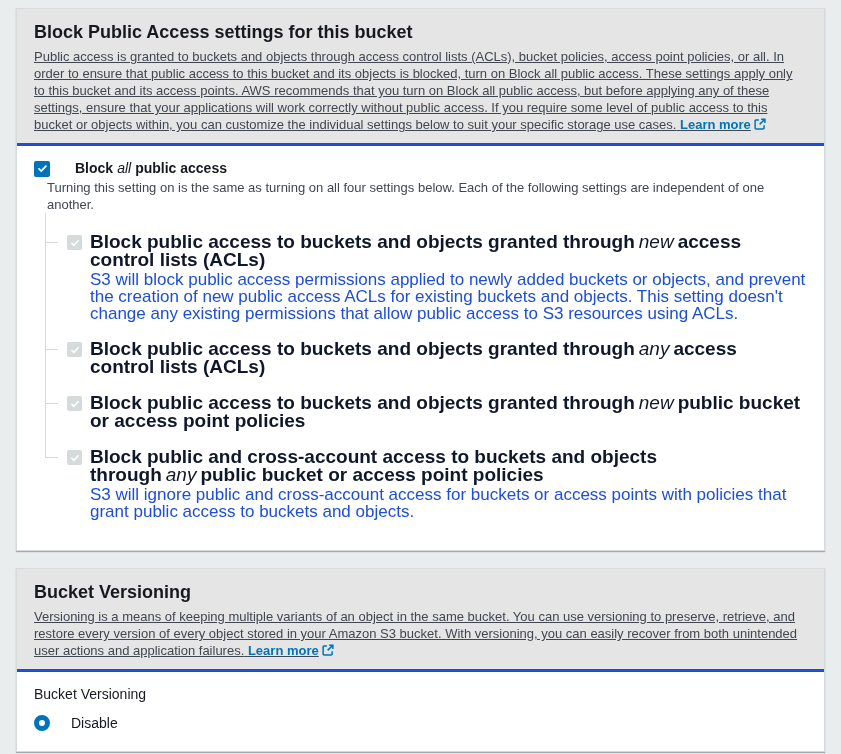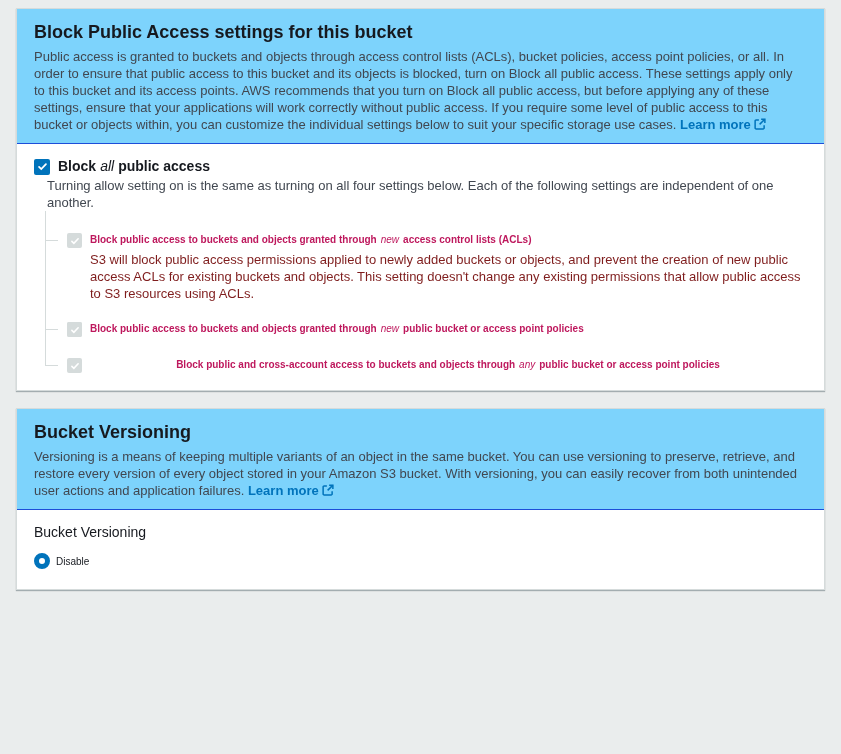--- a/index.html
+++ b/index.html
@@ -12,97 +12,98 @@
   }
   .card {
     margin: 0 16px;
     background: #ffffff;
     border: 1px solid #d5dbdb;
     box-shadow: 0 1px 1px 0 rgba(0,28,36,0.3);
   }
   .card1 { margin-top: 8px; }
   .card2 { margin-top: 17px; }
   .card-header {
-    background: #7dd3fc;
-    border-bottom: 1px solid #1d4ed8;
+    background: #e5e5e5;
+    border-bottom: 3px solid #1d4ed8;
     padding: 12px 18px 10px 17px;
   }
   .card-title {
     margin: 0 0 5px 0;
     font-size: 18px;
     line-height: 22px;
     font-weight: 700;
     color: #16191f;
   }
   .card-desc {
     margin: 0;
     font-size: 13px;
     line-height: 17px;
     color: #414750;
+    text-decoration: underline;
   }
   .learn-more {
     color: #0073bb;
     font-weight: 700;
     text-decoration: none;
     white-space: nowrap;
   }
   .ext-icon { margin-left: 3px; vertical-align: -1px; }
   .card-body { padding: 13px 18px 16px 17px; }
 
   
-  .parent-row { display: flex; align-items: center; }
+  .parent-row { display: flex; align-items: center; gap: 17px; }
   .checkbox {
     width: 16px; height: 16px; flex: 0 0 16px;
     border-radius: 2px;
     display: inline-flex; align-items: center; justify-content: center;
     margin-top: 1px;
   }
   .checkbox.checked-active { background: #0073bb; }
   .checkbox.checked-disabled { background: #d5dbdb; }
   .parent-label { margin-left: 8px; font-size: 14px; line-height: 18px; font-weight: 700; color:#16191f; }
   .lbl-italic { font-style: italic; font-weight: 400; margin: 0 4px; }
   .parent-desc {
     margin: 2px 0 0 13px;
     font-size: 13px; line-height: 17px; color: #414750;
   }
 
   
   .subsettings { margin-left: 11px; margin-top: 20px; }
   .subitem { position: relative; padding-left: 45px; margin-bottom: 18px; }
-  .subitem:last-child { margin-bottom: 0; text-align: center; }
+  .subitem:last-child { margin-bottom: 14px; }
   
   .subitem::before {
     content: ""; position: absolute; left: 0; top: 9px;
     width: 13px; height: 1px; background: #d5dbdb;
   }
   
   .subitem::after {
     content: ""; position: absolute; left: 0; top: -20px;
     width: 1px; height: calc(100% + 20px); background: #d5dbdb;
   }
   .subitem:last-child::after { height: 29px; }
   .subitem .checkbox { position: absolute; left: 22px; top: 1px; width: 15px; height: 15px; flex: none; }
   .sub-title {
-    font-size: 10px; line-height: 18px; font-weight: 700; color: #be185d;
+    font-size: 19px; line-height: 18px; font-weight: 700; color: #0f172a;
   }
   .sub-desc {
     margin-top: 2px;
-    font-size: 13px; line-height: 17px; color: #7f1d1d;
+    font-size: 17px; line-height: 17px; color: #1d4ed8;
   }
 
   
   .field-label { font-size: 14px; line-height: 18px; color: #16191f; margin-bottom: 12px; }
   .radio-row { display: flex; align-items: center; margin-bottom: 10px; }
   .radio-row:last-child { margin-bottom: 4px; }
   .radio {
     width: 16px; height: 16px; border-radius: 50%;
     background: #ffffff; border: 1px solid #879196; flex: 0 0 16px;
   }
   .radio.selected { border: 5px solid #0073bb; }
-  .radio-label { margin-left: 6px; font-size: 10px; color: #16191f; }
+  .radio-label { margin-left: 21px; font-size: 14px; color: #16191f; }
 </style>
 </head>
 <body>
 
 <section class="card card1">
   <div class="card-header">
     <h2 class="card-title">Block Public Access settings for this bucket</h2>
     <p class="card-desc"><span>Public access is granted to buckets and objects through access control lists (ACLs), bucket policies, access point policies, or all. In order to ensure that public access to this bucket and its objects is blocked, turn on Block all public access. These settings apply only to this bucket and its access points. AWS recommends that you turn on Block all public access, but before applying any of these settings, ensure that your applications will work correctly without public access. If you require some level of public access to this bucket or objects within, you can customize the individual settings below to suit your specific storage use cases.</span>
       <a href="#" class="learn-more"><span>Learn more</span><svg class="ext-icon" width="12" height="12" viewBox="0 0 16 16">
             <path d="M6.5 2.5H2.8A1.3 1.3 0 0 0 1.5 3.8v9.4a1.3 1.3 0 0 0 1.3 1.3h9.4a1.3 1.3 0 0 0 1.3-1.3V9.5" stroke="#0073bb" stroke-width="2" fill="none"></path>
@@ -114,58 +115,60 @@
 
   <div class="card-body">
     <div class="parent-row">
       <span class="checkbox checked-active">
         <svg width="11" height="11" viewBox="0 0 16 16">
             <path d="M3 8.5l3.2 3.2L13 4.5" stroke="#ffffff" stroke-width="2.6" fill="none" stroke-linecap="round"></path>
           </svg>
       </span>
       <span class="parent-label"><span>Block</span><span class="lbl-italic">all</span><span>public access</span></span>
     </div>
-    <div class="parent-desc">Turning allow setting on is the same as turning on all four settings below. Each of the following settings are independent of one another.</div>
+    <div class="parent-desc">Turning this setting on is the same as turning on all four settings below. Each of the following settings are independent of one another.</div>
 
     <div class="subsettings">
 
       <div class="subitem">
         <span class="checkbox checked-disabled">
           <svg width="10" height="10" viewBox="0 0 16 16">
               <path d="M3 8.5l3.2 3.2L13 4.5" stroke="#ffffff" stroke-width="2.6" fill="none" stroke-linecap="round"></path>
             </svg>
         </span>
         <div class="sub-title"><span>Block public access to buckets and objects granted through</span><span class="lbl-italic">new</span><span>access control lists (ACLs)</span></div>
         <div class="sub-desc">S3 will block public access permissions applied to newly added buckets or objects, and prevent the creation of new public access ACLs for existing buckets and objects. This setting doesn't change any existing permissions that allow public access to S3 resources using ACLs.</div>
       </div>
 
       <div class="subitem">
         <span class="checkbox checked-disabled">
           <svg width="10" height="10" viewBox="0 0 16 16">
               <path d="M3 8.5l3.2 3.2L13 4.5" stroke="#ffffff" stroke-width="2.6" fill="none" stroke-linecap="round"></path>
             </svg>
         </span>
+        <div class="sub-title"><span>Block public access to buckets and objects granted through</span><span class="lbl-italic">any</span><span>access control lists (ACLs)</span></div>
       </div>
 
       <div class="subitem">
         <span class="checkbox checked-disabled">
           <svg width="10" height="10" viewBox="0 0 16 16">
               <path d="M3 8.5l3.2 3.2L13 4.5" stroke="#ffffff" stroke-width="2.6" fill="none" stroke-linecap="round"></path>
             </svg>
         </span>
         <div class="sub-title"><span>Block public access to buckets and objects granted through</span><span class="lbl-italic">new</span><span>public bucket or access point policies</span></div>
       </div>
 
       <div class="subitem">
         <span class="checkbox checked-disabled">
           <svg width="10" height="10" viewBox="0 0 16 16">
               <path d="M3 8.5l3.2 3.2L13 4.5" stroke="#ffffff" stroke-width="2.6" fill="none" stroke-linecap="round"></path>
             </svg>
         </span>
         <div class="sub-title"><span>Block public and cross-account access to buckets and objects through</span><span class="lbl-italic">any</span><span>public bucket or access point policies</span></div>
+        <div class="sub-desc">S3 will ignore public and cross-account access for buckets or access points with policies that grant public access to buckets and objects.</div>
       </div>
 
     </div>
   </div>
 </section>
 
 <section class="card card2">
   <div class="card-header">
     <h2 class="card-title">Bucket Versioning</h2>
     <p class="card-desc"><span>Versioning is a means of keeping multiple variants of an object in the same bucket. You can use versioning to preserve, retrieve, and restore every version of every object stored in your Amazon S3 bucket. With versioning, you can easily recover from both unintended user actions and application failures.</span>

